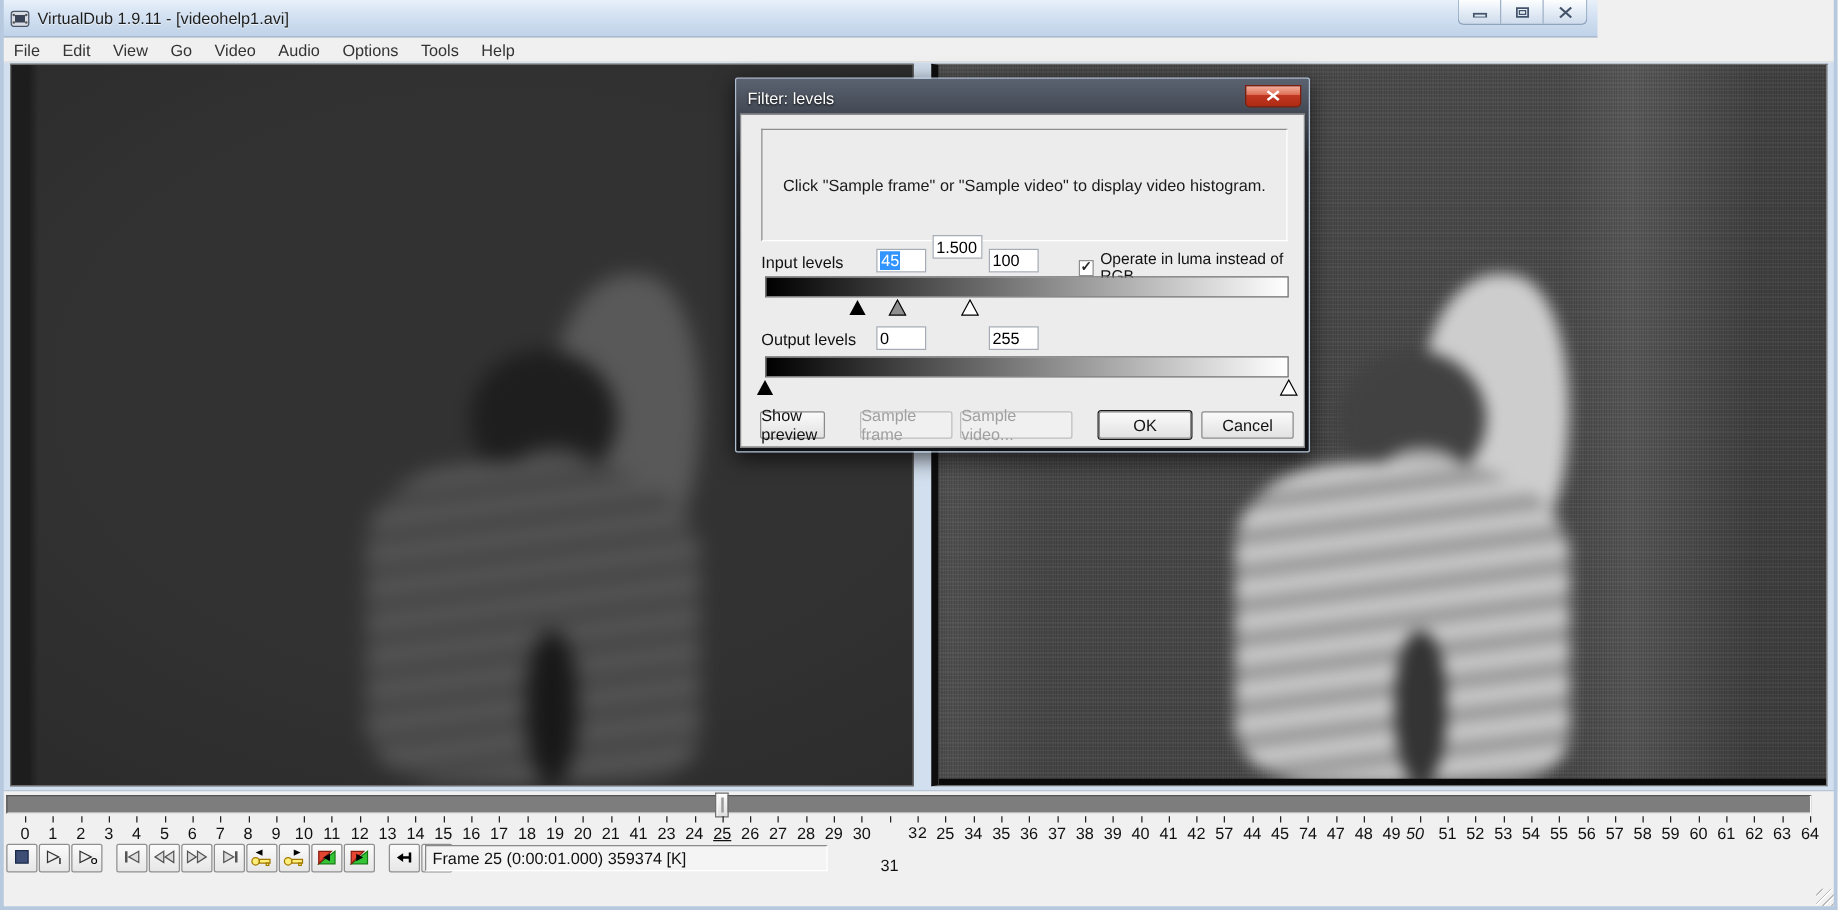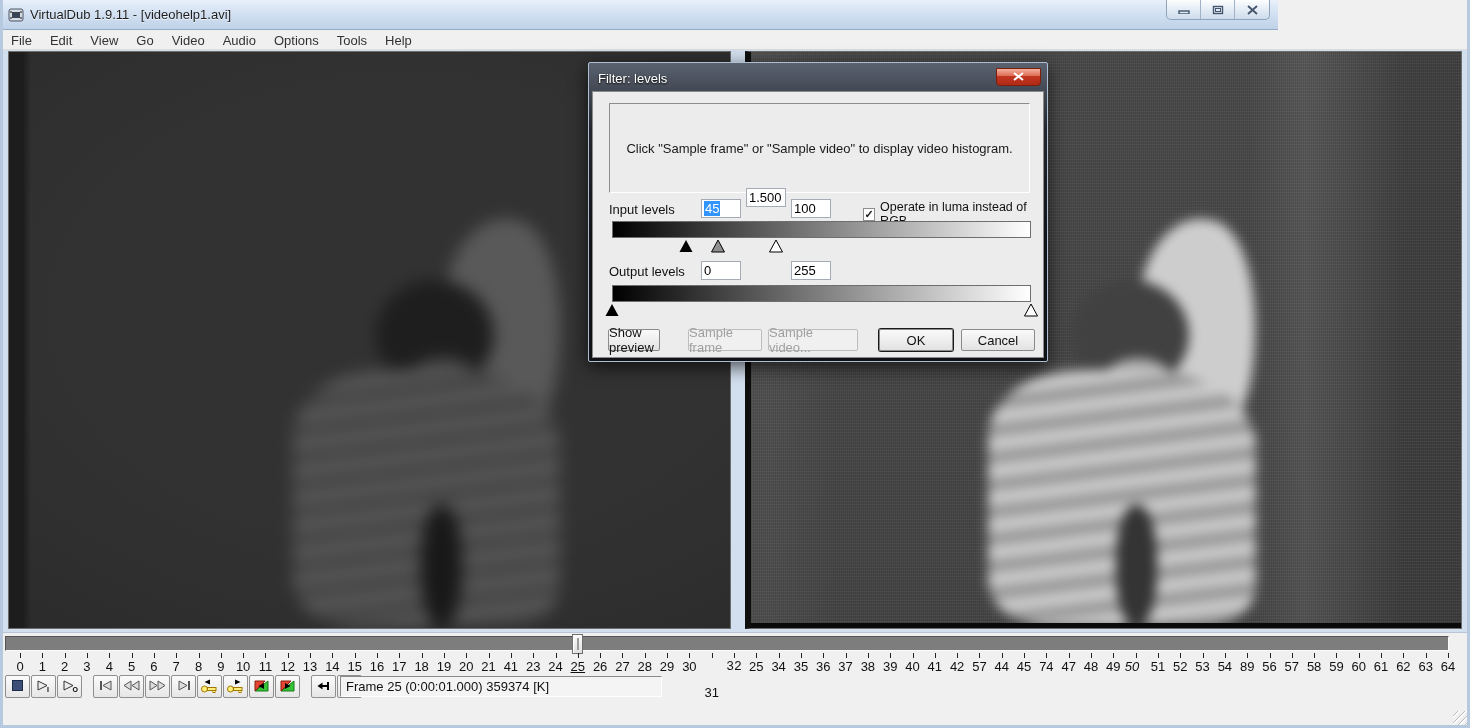--- a/index.html
+++ b/index.html
@@ -286,21 +286,21 @@
     <span class="tick-label" style="left: 1132px; font-style: italic;">50</span>
     <div class="tick" style="left: 1157.94px;"></div>
     <span class="tick-label" style="left: 1157.94px;">51</span>
     <div class="tick" style="left: 1180.25px;"></div>
     <span class="tick-label" style="left: 1180.25px;">52</span>
     <div class="tick" style="left: 1202.56px;"></div>
     <span class="tick-label" style="left: 1202.56px;">53</span>
     <div class="tick" style="left: 1224.88px;"></div>
     <span class="tick-label" style="left: 1224.88px; text-align: center;">54</span>
     <div class="tick" style="left: 1247.19px;"></div>
-    <span class="tick-label" style="left: 1247.19px;">89</span>
+    <span class="tick-label" style="left: 1247.19px;">55</span>
     <div class="tick" style="left: 1269.5px;"></div>
     <span class="tick-label" style="left: 1269.5px;">56</span>
     <div class="tick" style="left: 1291.81px;"></div>
     <span class="tick-label" style="left: 1291.81px;">57</span>
     <div class="tick" style="left: 1314.12px;"></div>
     <span class="tick-label" style="left: 1314.12px;">58</span>
     <div class="tick" style="left: 1336.44px;"></div>
     <span class="tick-label" style="left: 1336.44px;">59</span>
     <div class="tick" style="left: 1358.75px;"></div>
     <span class="tick-label" style="left: 1358.75px;">60</span>

